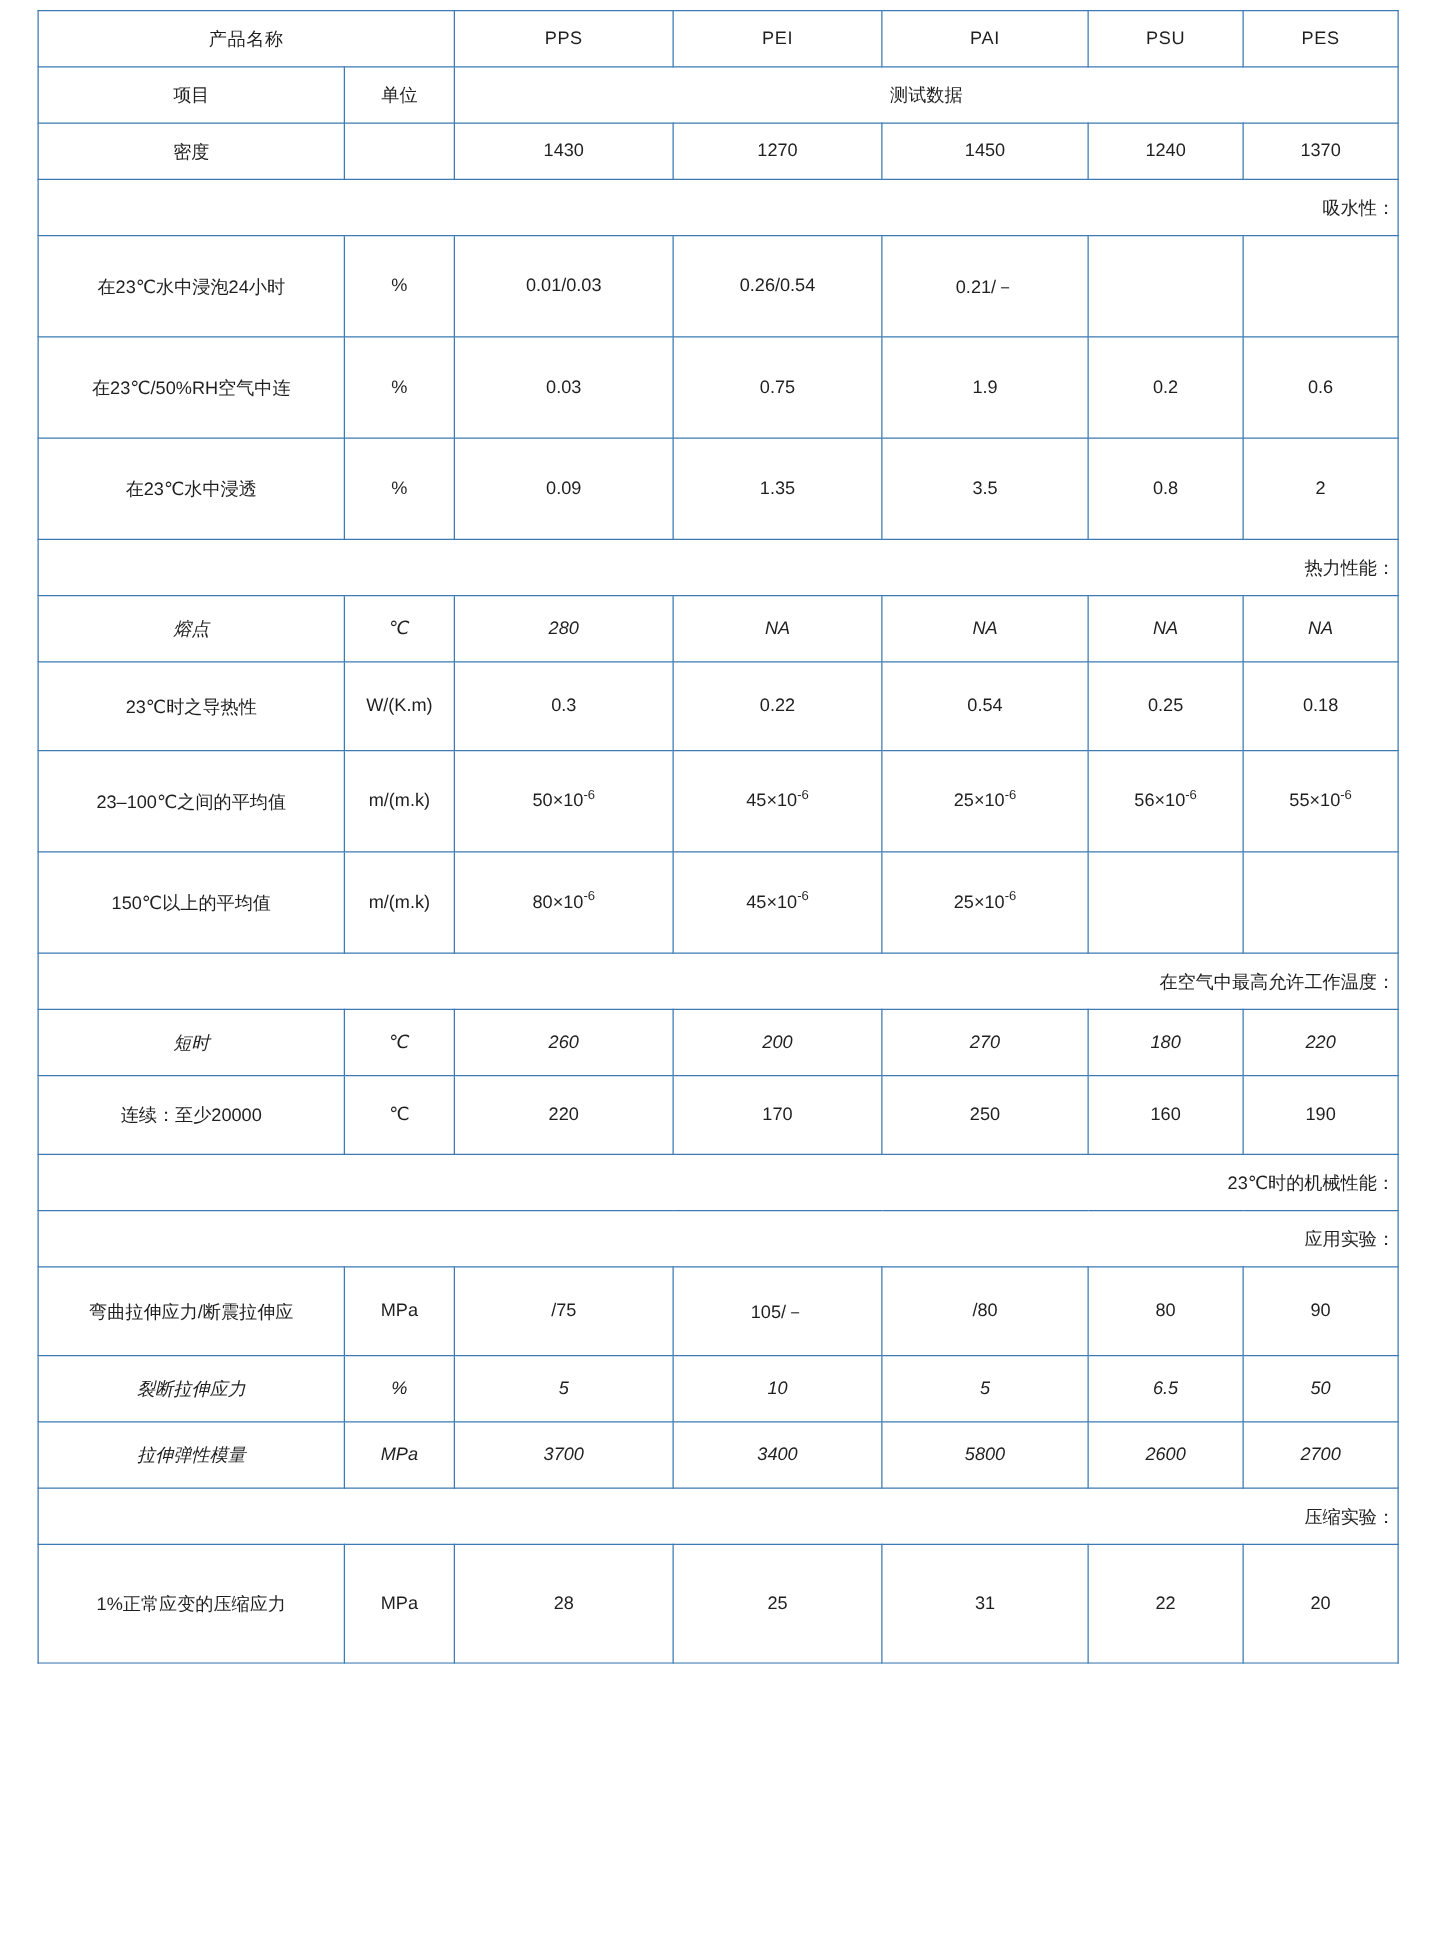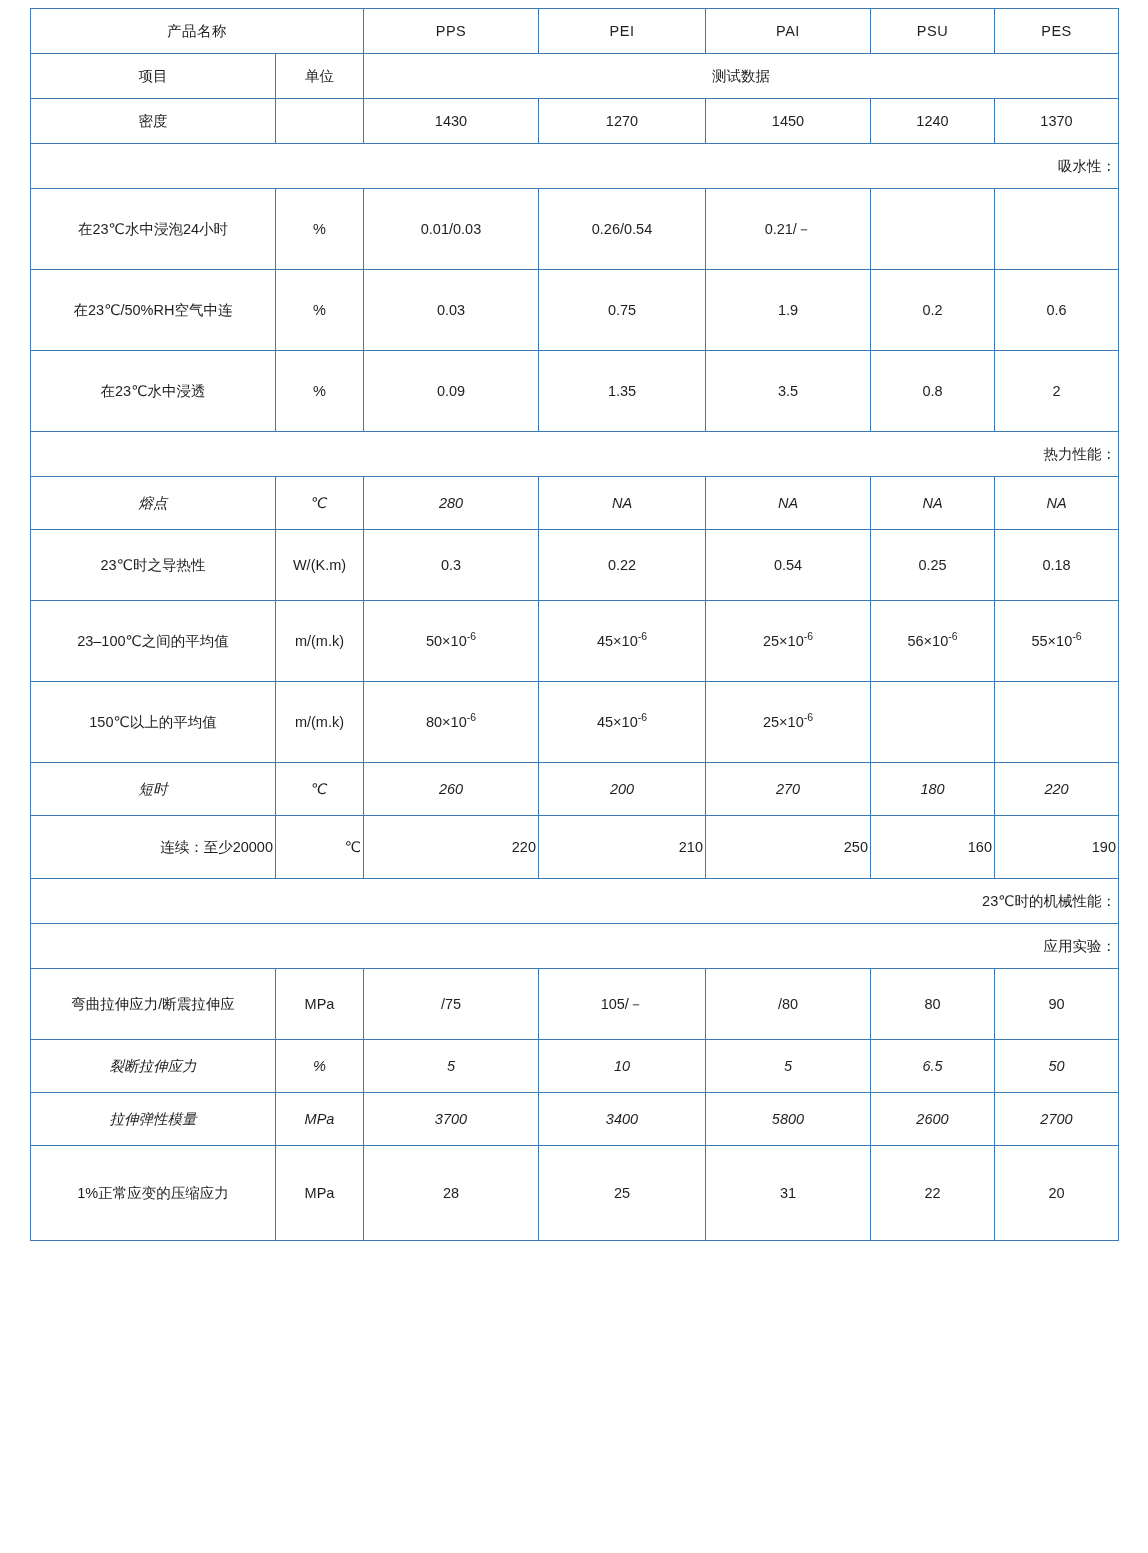--- a/index.html
+++ b/index.html
@@ -64,21 +64,21 @@
     padding: 6px 4px;
   }
   td.unit {
     font-size: 14px;
   }
   td.val {
     font-size: 14px;
   }
   tr.h36 td { height: 36px; }
   tr.h44 td { height: 44px; font-style: italic; }
-  tr.h54 td { height: 54px; text-align: right; }
+  tr.h54 td { height: 54px; }
   tr.h62 td { height: 62px; }
   tr.h72 td { height: 72px; }
   tr.h86 td { height: 86px; }
   sup {
     font-size: 0.72em;
     vertical-align: super;
     line-height: 0;
   }
 </style>
 </head>
@@ -182,34 +182,37 @@
         </tr>
         <tr class="h72">
           <td class="label">150℃以上的平均值</td>
           <td class="unit">m/(m.k)</td>
           <td class="val">80×10<sup>-6</sup></td>
           <td class="val">45×10<sup>-6</sup></td>
           <td class="val">25×10<sup>-6</sup></td>
           <td class="val"></td>
           <td class="val"></td>
         </tr>
+        <tr class="h36 section">
+          <td colspan="7">在空气中最高允许工作温度：</td>
+        </tr>
         <tr class="h44">
           <td class="label">短时</td>
           <td class="unit">℃</td>
           <td class="val">260</td>
           <td class="val">200</td>
           <td class="val">270</td>
           <td class="val">180</td>
           <td class="val">220</td>
         </tr>
         <tr class="h54">
           <td class="label">连续：至少20000</td>
           <td class="unit">℃</td>
           <td class="val">220</td>
-          <td class="val">210</td>
+          <td class="val">170</td>
           <td class="val">250</td>
           <td class="val">160</td>
           <td class="val">190</td>
         </tr>
         <tr class="h36 section">
           <td colspan="7">23℃时的机械性能：</td>
         </tr>
         <tr class="h36 section">
           <td colspan="7">应用实验：</td>
         </tr>
@@ -233,20 +236,23 @@
         </tr>
         <tr class="h44">
           <td class="label">拉伸弹性模量</td>
           <td class="unit">MPa</td>
           <td class="val">3700</td>
           <td class="val">3400</td>
           <td class="val">5800</td>
           <td class="val">2600</td>
           <td class="val">2700</td>
         </tr>
+        <tr class="h36 section">
+          <td colspan="7">压缩实验：</td>
+        </tr>
         <tr class="h86">
           <td class="label">1%正常应变的压缩应力</td>
           <td class="unit">MPa</td>
           <td class="val">28</td>
           <td class="val">25</td>
           <td class="val">31</td>
           <td class="val">22</td>
           <td class="val">20</td>
         </tr>
       </tbody>

